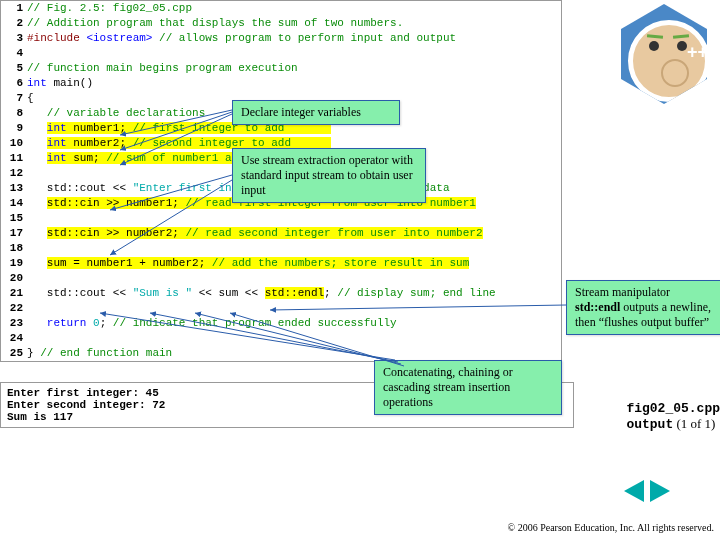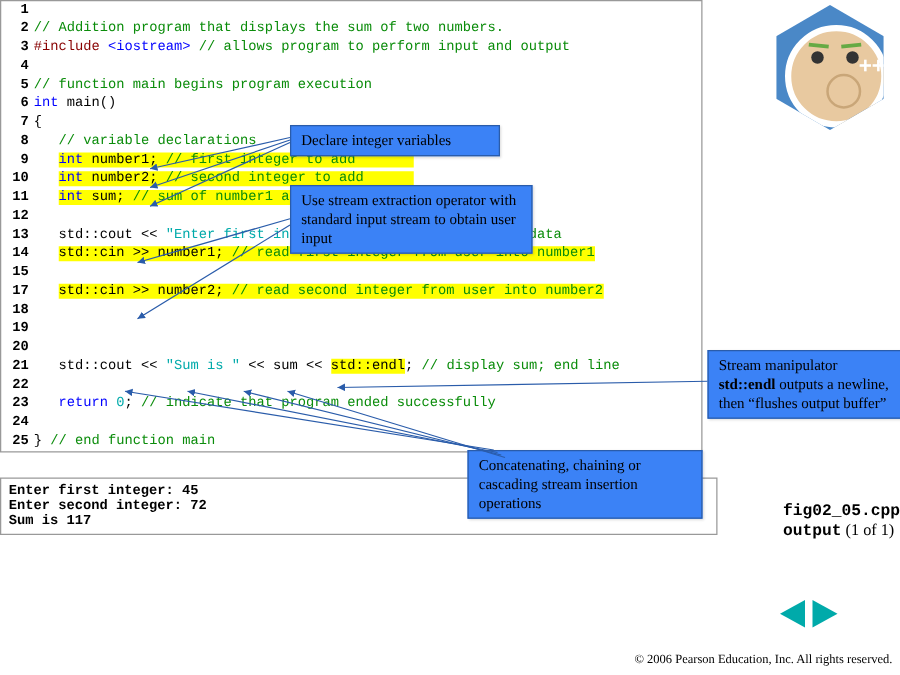--- a/index.html
+++ b/index.html
@@ -6,21 +6,21 @@
 .code-area{background:#fff;border:1px solid #999;width:560px}
 .line{display:flex;align-items:stretch;line-height:15px;min-height:15px}
 .ln{width:22px;text-align:right;color:#000;font-weight:bold;padding-right:4px;flex-shrink:0}
 .lc{white-space:pre}
 .comment{color:#0a8c0a}
 .kw{color:#00f}
 .pp{color:#800}
 .str{color:#0aa}
 .hl{background:#ff0}
 .output-area{border:1px solid #999;margin-top:20px;width:560px;padding:4px 6px;font-weight:bold;white-space:pre}
-.callout{position:absolute;background:#3b82f6;border:1px solid #2a5caa;padding:4px 8px;font-family:"Times New Roman",serif;font-size:12px;line-height:1.25;box-shadow:1px 1px 2px rgba(0,0,0,0.15)}
+.callout{position:absolute;background:#86efac;border:1px solid #2a5caa;padding:4px 8px;font-family:"Times New Roman",serif;font-size:12px;line-height:1.25;box-shadow:1px 1px 2px rgba(0,0,0,0.15)}
 svg.arrows{position:absolute;top:0;left:0;pointer-events:none}
 .logo{position:absolute;top:4px;right:6px;width:100px;height:100px}
 .logo .hex{width:100px;height:100px;background:#4a88c7;clip-path:polygon(50% 0%,93% 25%,93% 75%,50% 100%,7% 75%,7% 25%);position:relative}
 .logo .face{position:absolute;top:16px;left:14px;width:72px;height:72px;border-radius:50%;background:#e8c9a0;border:5px solid #fff}
 .logo .eye{position:absolute;width:10px;height:10px;background:#333;border-radius:50%;top:16px}
 .logo .eye.l{left:16px}.logo .eye.r{right:18px}
 .logo .brow{position:absolute;width:16px;height:3px;background:#6a4;top:10px}
 .logo .brow.l{left:14px;transform:rotate(6deg)}.logo .brow.r{right:16px;transform:rotate(-6deg)}
 .logo .hand{position:absolute;bottom:10px;right:16px;width:24px;height:24px;border-radius:50%;background:#e8c9a0;border:2px solid #c9a678}
 .logo .pp{position:absolute;right:6px;top:38px;color:#fff;font-weight:bold;font-family:Arial;font-size:18px}
@@ -32,20 +32,21 @@
 .nav .next{border-left:20px solid #0aa}
 .copyright{position:absolute;right:6px;bottom:6px;font-family:"Times New Roman",serif;font-size:10px;text-align:left;line-height:1.2}
 .bold{font-weight:bold}
 </style>
 </head>
 <body>
 
 <div class="code-area" id="code-area">
     <div class="line">
       <div class="ln">1</div>
+      <div class="lc"><span class="comment">// Fig. 2.5: fig02_05.cpp</span></div>
     </div>
     <div class="line">
       <div class="ln">2</div>
       <div class="lc"><span class="comment">// Addition program that displays the sum of two numbers.</span></div>
     </div>
     <div class="line">
       <div class="ln">3</div>
       <div class="lc"><span class="pp">#include</span> <span class="kw">&lt;iostream&gt;</span> <span class="comment">// allows program to perform input and output</span></div>
     </div>
     <div class="line">
@@ -99,20 +100,21 @@
     <div class="line">
       <div class="ln">17</div>
       <div class="lc">   <span class="hl">std::cin &gt;&gt; number2; <span class="comment">// read second integer from user into number2</span></span></div>
     </div>
     <div class="line">
       <div class="ln">18</div>
       <div class="lc"></div>
     </div>
     <div class="line">
       <div class="ln">19</div>
+      <div class="lc">   <span class="hl">sum = number1 + number2; <span class="comment">// add the numbers; store result in sum</span></span></div>
     </div>
     <div class="line">
       <div class="ln">20</div>
       <div class="lc"></div>
     </div>
     <div class="line">
       <div class="ln">21</div>
       <div class="lc">   std::cout &lt;&lt; <span class="str">"Sum is "</span> &lt;&lt; sum &lt;&lt; <span class="hl">std::endl</span>; <span class="comment">// display sum; end line</span></div>
     </div>
     <div class="line">

